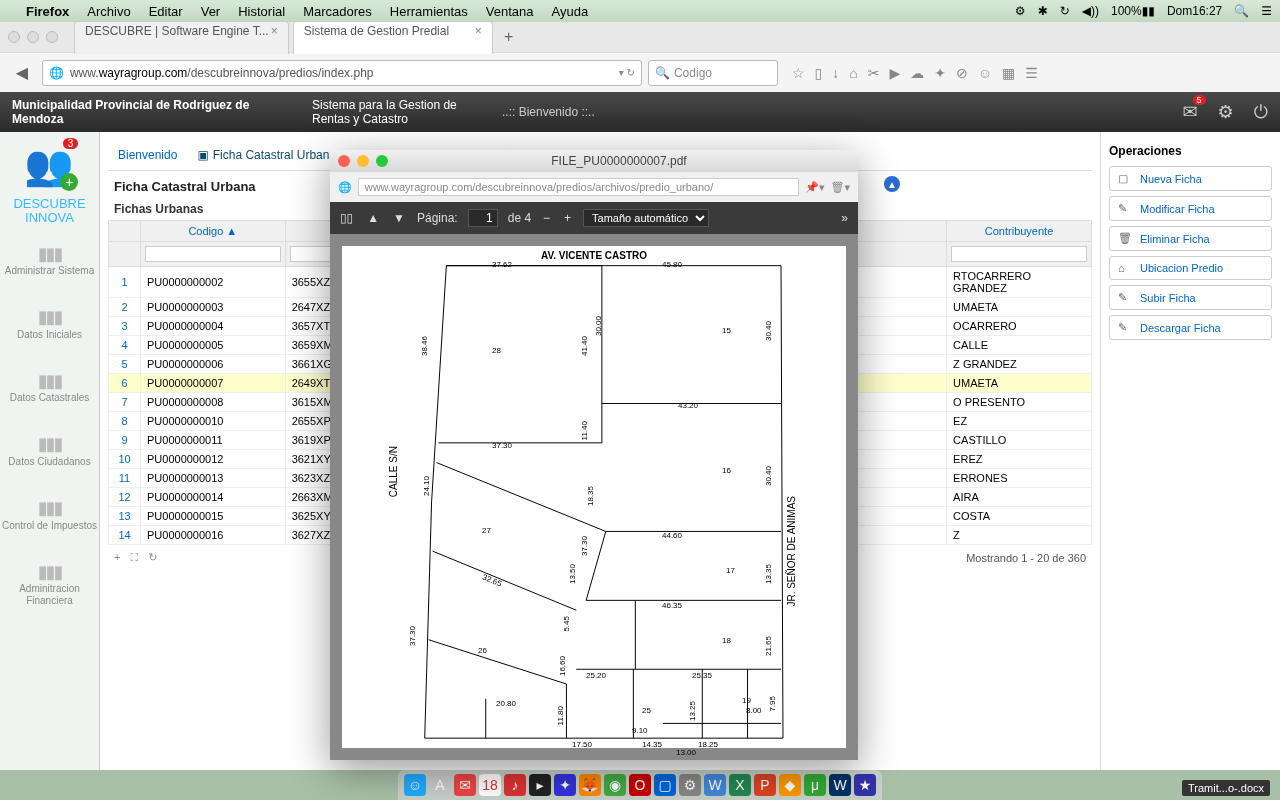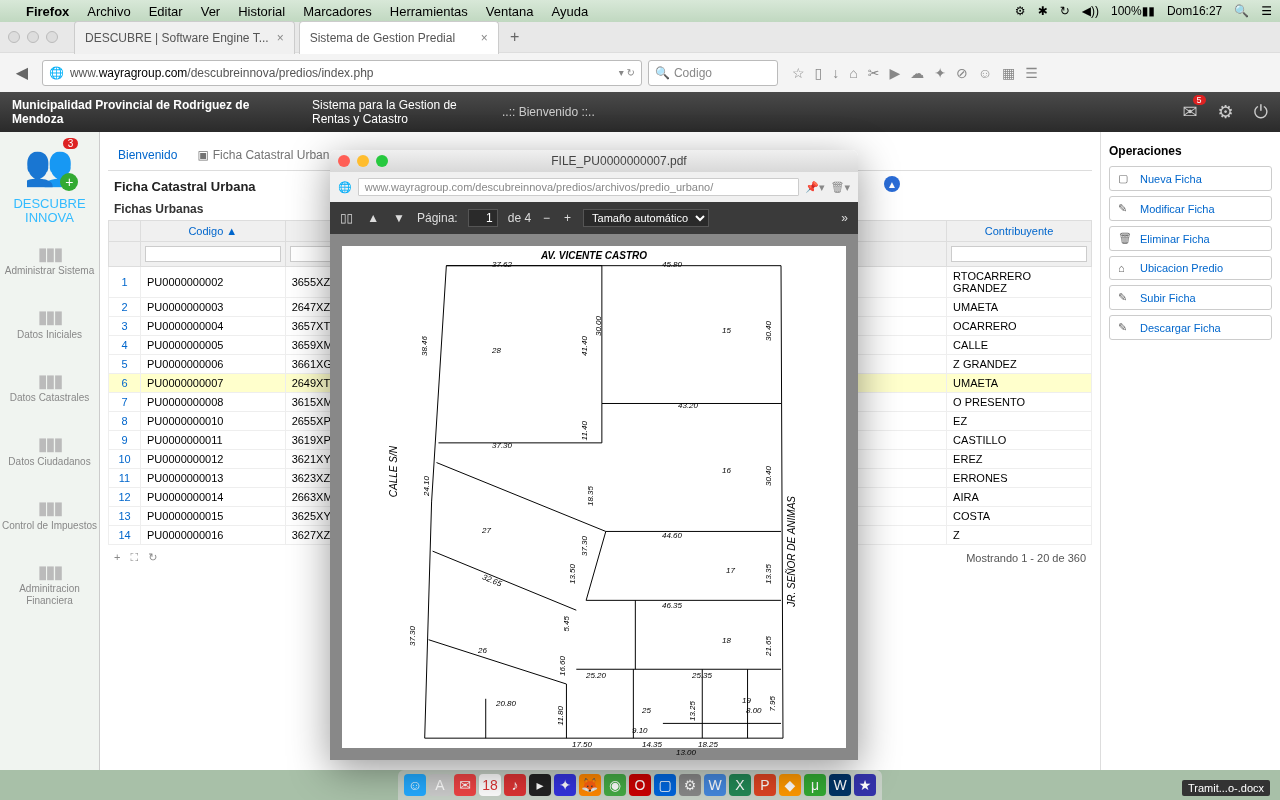--- a/index.html
+++ b/index.html
@@ -10,21 +10,21 @@
 .mac-menubar .apple { font-size: 15px; }
 .mac-menubar .app-name { font-weight: bold; }
 .mac-menubar .right { margin-left: auto; display: flex; gap: 12px; align-items: center; font-size: 12px; }
 .mac-menubar .right span { display: inline-flex; align-items: center; }
 
 
 .browser-chrome { background: #e8e8e8; }
 .browser-tabs { display: flex; align-items: center; height: 30px; padding: 0 8px; gap: 4px; }
 .traffic-lights { display: flex; gap: 7px; margin-right: 12px; }
 .tl { width: 12px; height: 12px; border-radius: 50%; background: #ddd; border: 1px solid #bbb; }
-.browser-tab { display: flex; align-items: center; gap: 8px; padding: 16px 10px; border-radius: 4px 4px 0 0; font-size: 12px; color: #555; height: 26px; background: #f0f0f0; border: 1px solid #ccc; border-bottom: none; min-width: 200px; }
+.browser-tab { display: flex; align-items: flex-end; gap: 2px; padding: 16px 10px; border-radius: 4px 4px 0 0; font-size: 12px; color: #555; height: 26px; background: #f0f0f0; border: 1px solid #ccc; border-bottom: none; min-width: 200px; }
 .browser-tab.active { background: #fff; }
 .browser-tab .close { margin-left: auto; color: #888; cursor: pointer; }
 .new-tab { width: 24px; height: 24px; display: flex; align-items: center; justify-content: center; color: #666; font-size: 16px; }
 
 .toolbar { display: flex; align-items: center; height: 40px; padding: 0 8px; gap: 6px; background: #f4f4f4; border-top: 1px solid #ddd; }
 .nav-btn { width: 28px; height: 28px; display: flex; align-items: center; justify-content: center; color: #666; font-size: 16px; }
 .urlbar { flex: 1; display: flex; align-items: center; height: 26px; background: #fff; border: 1px solid #bbb; border-radius: 3px; padding: 0 6px; font-size: 12px; color: #555; max-width: 600px; }
 .urlbar .domain { color: #000; }
 .searchbar { width: 130px; height: 26px; background: #fff; border: 1px solid #bbb; border-radius: 3px; padding: 0 6px; font-size: 12px; color: #888; display: flex; align-items: center; gap: 4px; }
 .tb-icons { display: flex; gap: 10px; color: #888; font-size: 14px; margin-left: 8px; }
@@ -45,21 +45,21 @@
 .left-sidebar .user-icon { font-size: 40px; }
 .left-sidebar .user-badge { position: absolute; top: -4px; right: -4px; background: #d22; color: #fff; border-radius: 8px; font-size: 10px; padding: 0 5px; }
 .left-sidebar .plus-badge { position: absolute; bottom: -2px; right: -4px; background: #3a3; color: #fff; border-radius: 50%; width: 18px; height: 18px; font-size: 14px; display: flex; align-items: center; justify-content: center; }
 .left-sidebar .org { color: #3bf; font-size: 13px; line-height: 1.1; margin-bottom: 18px; }
 .side-item { margin-bottom: 30px; line-height: 1.2; }
 .side-item .bars { font-size: 18px; color: #bbb; letter-spacing: -2px; }
 
 .main { flex: 1; padding: 8px; background: #fff; overflow: hidden; position: relative; }
 .tabs { display: flex; gap: 16px; font-size: 12px; padding: 4px 8px; border-bottom: 1px solid #ddd; }
 .tabs .tab { color: #06c; cursor: pointer; padding: 4px 2px; }
-.tabs .tab.active { color: #737373; }
+.tabs .tab.active { color: #0c4a6e; }
 .tabs .tab .ic { margin-right: 4px; }
 
 .panel-title { font-size: 13px; font-weight: bold; padding: 8px 6px 4px; color: #222; }
 .subtitle { font-size: 12px; font-weight: bold; padding: 4px 6px; color: #333; }
 
 .table { width: 100%; border-collapse: collapse; font-size: 11px; }
 .table th { background: #f0f0f0; border: 1px solid #ddd; padding: 4px; color: #06c; font-weight: normal; }
 .table td { border: 1px solid #eee; padding: 3px 6px; }
 .table .rownum { color: #06c; text-align: center; width: 32px; }
 .table tr.sel td { background: #ffffcc; }
@@ -85,21 +85,21 @@
 .pdf-titlebar .traffic .grn { background: #27c93f; }
 .pdf-titlebar .title { flex: 1; text-align: center; }
 .pdf-url { height: 30px; display: flex; align-items: center; padding: 0 8px; background: #f0f0f0; font-size: 11px; color: #888; gap: 6px; }
 .pdf-url .box { flex: 1; background: #fff; border: 1px solid #ccc; border-radius: 1px; padding: 2px 6px; overflow: hidden; white-space: nowrap; }
 .pdf-toolbar { height: 32px; background: #3a3a3a; color: #ddd; display: flex; align-items: center; padding: 0 8px; font-size: 12px; gap: 10px; }
 .pdf-toolbar .pg-input { width: 30px; background: #2a2a2a; border: 1px solid #555; color: #fff; text-align: right; padding: 1px 4px; font-size: 12px; }
 .pdf-toolbar .sel { background: #2a2a2a; border: 1px solid #555; color: #fff; padding: 1px 4px; font-size: 11px; }
 .pdf-toolbar .tb-btn { cursor: pointer; padding: 0 2px; }
 .pdf-toolbar .rarrow { margin-left: auto; }
 .pdf-content { flex: 1; background: #888; padding: 12px; overflow: hidden; }
-.pdf-page { width: 100%; height: 100%; background: #fff; position: relative; font-size: 8px; font-style: italic; }
+.pdf-page { width: 100%; height: 100%; background: #fff; position: relative; font-size: 8px; }
 .map-label { position: absolute; font-size: 8px; }
 .map-title { position: absolute; top: 4px; left: 50%; transform: translateX(-50%); font-weight: bold; font-size: 10px; }
 .vtext { writing-mode: vertical-rl; transform: rotate(180deg); }
 
 .dock { position: absolute; bottom: 0; left: 50%; transform: translateX(-50%); height: 30px; display: flex; gap: 3px; background: rgba(220,220,220,0.6); border-radius: 6px 6px 0 0; padding: 2px 6px; align-items: center; z-index: 2; }
 .dock .di { width: 22px; height: 22px; border-radius: 4px; background: #888; font-size: 14px; display: flex; align-items: center; justify-content: center; color: #fff; }
 .dock-right { position: absolute; bottom: 4px; right: 10px; font-size: 11px; color: #fff; background: #333; padding: 2px 6px; border-radius: 2px; z-index: 2; }
 </style>
 </head>
 <body>

